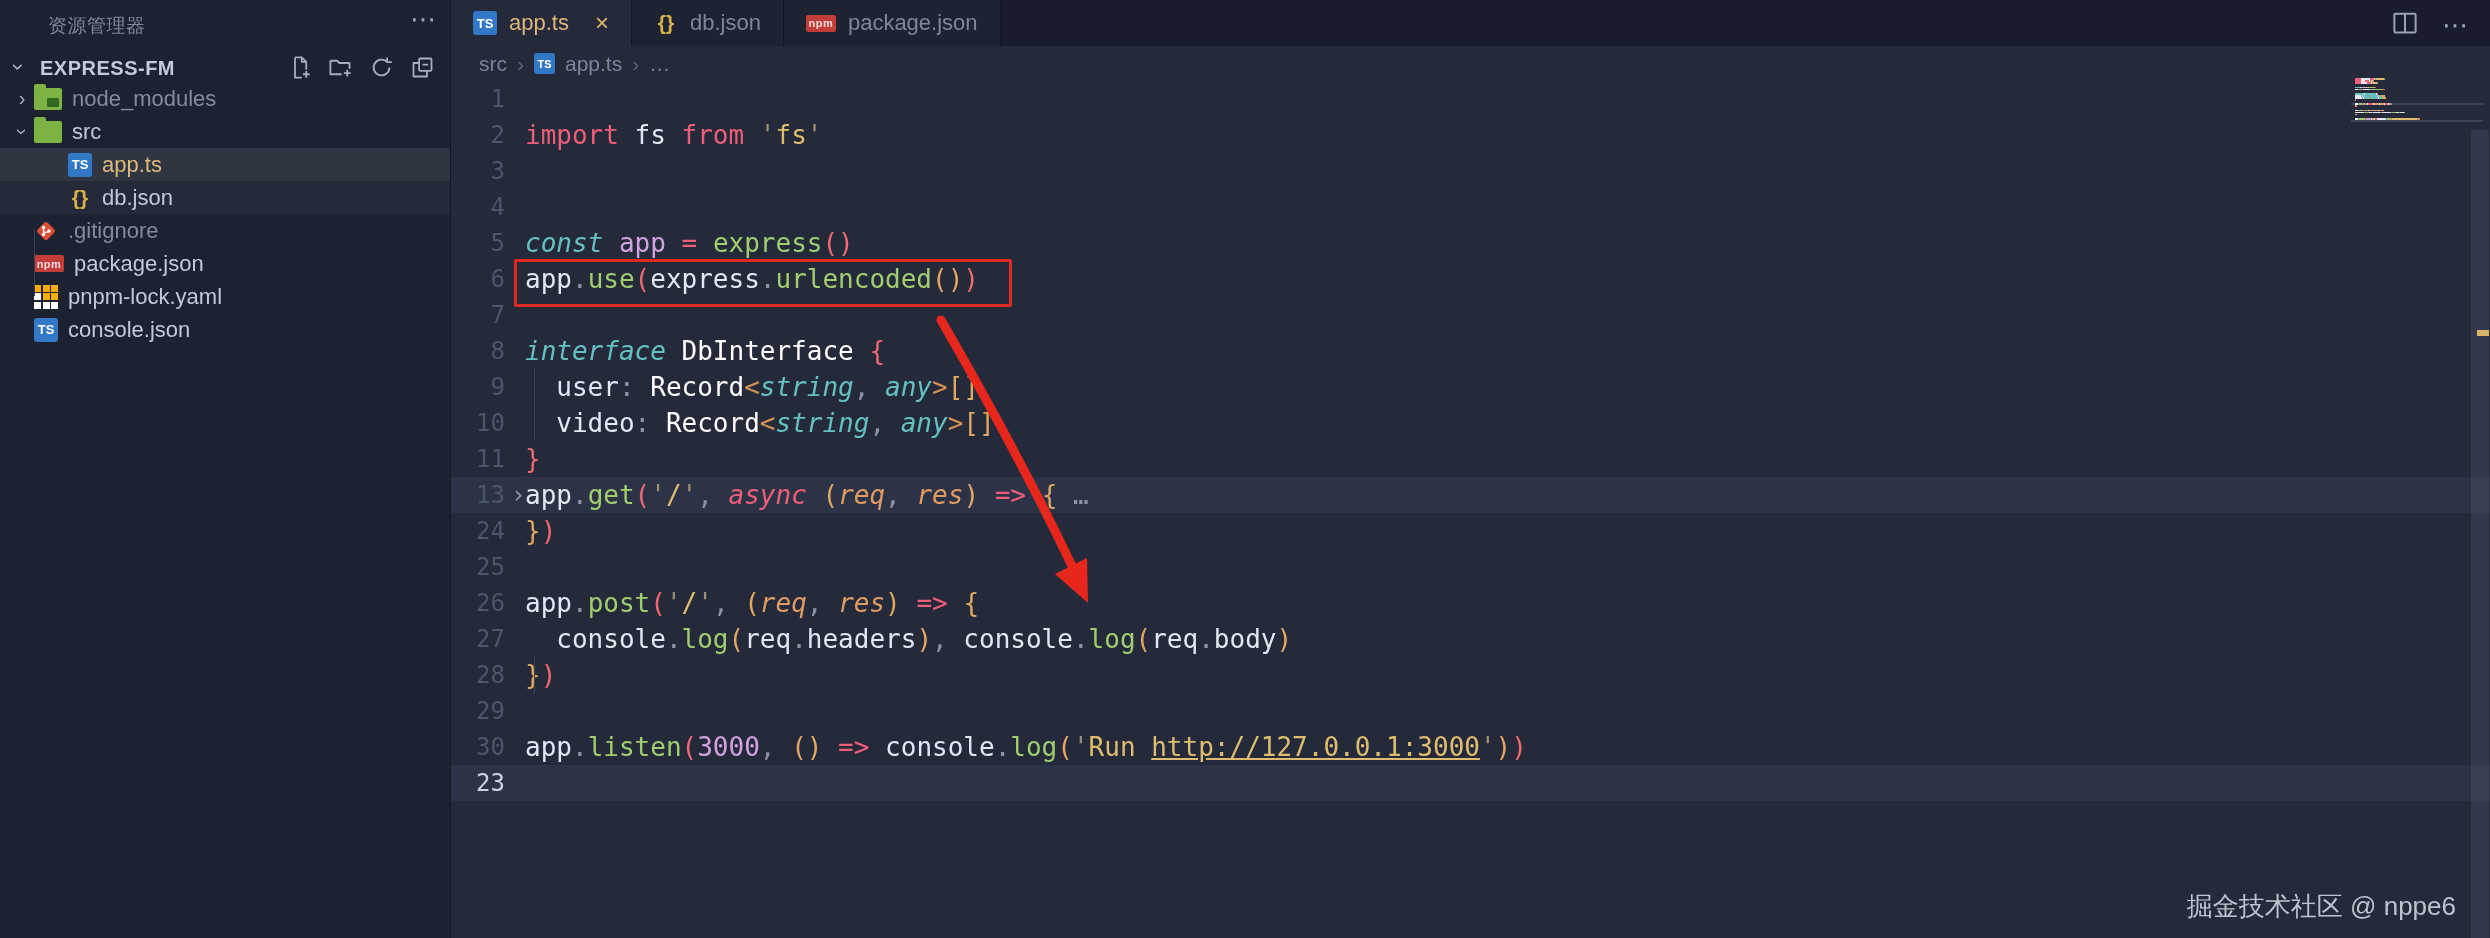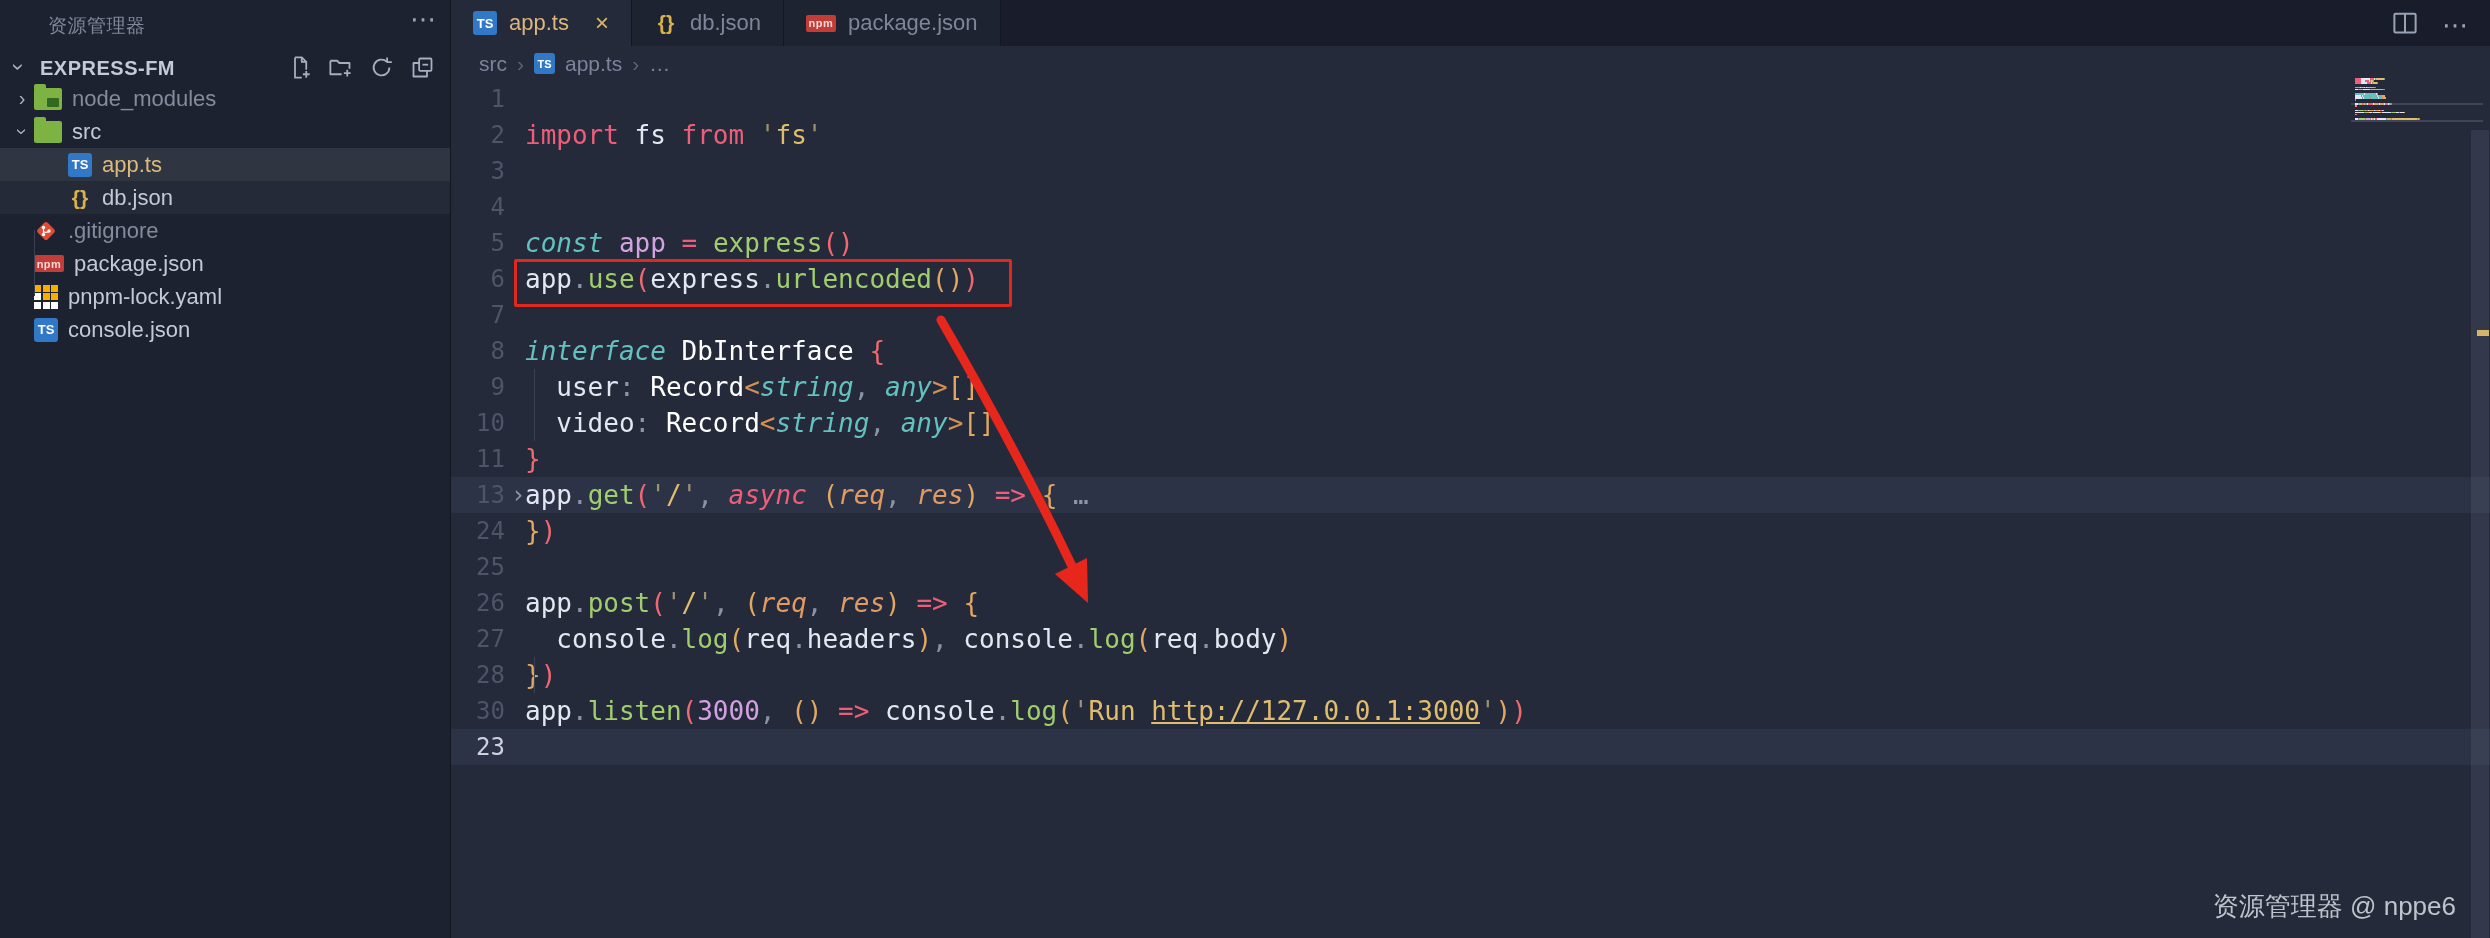--- a/index.html
+++ b/index.html
@@ -226,20 +226,21 @@
       <div class="crow"><span class="ln">8</span><span class="ct"><span class="tok-ti">interface</span><span class="tok-w"> </span><span class="tok-t">DbInterface</span><span class="tok-w"> </span><span class="tok-b1">{</span></span></div>
       <div class="crow"><span class="ln">9</span><span class="ct"><span class="tok-w">  user</span><span class="tok-d">:</span><span class="tok-w"> </span><span class="tok-t">Record</span><span class="tok-o">&lt;</span><span class="tok-ti">string</span><span class="tok-d">,</span><span class="tok-w"> </span><span class="tok-ti">any</span><span class="tok-o">&gt;</span><span class="tok-b2">[]</span></span></div>
       <div class="crow"><span class="ln">10</span><span class="ct"><span class="tok-w">  video</span><span class="tok-d">:</span><span class="tok-w"> </span><span class="tok-t">Record</span><span class="tok-o">&lt;</span><span class="tok-ti">string</span><span class="tok-d">,</span><span class="tok-w"> </span><span class="tok-ti">any</span><span class="tok-o">&gt;</span><span class="tok-b2">[]</span></span></div>
       <div class="crow"><span class="ln">11</span><span class="ct"><span class="tok-b1">}</span></span></div>
       <div class="crow hl"><span class="ln">13</span><span class="fold">›</span><span class="ct"><span class="tok-w">app</span><span class="tok-d">.</span><span class="tok-f">get</span><span class="tok-b1">(</span><span class="tok-q">'</span><span class="tok-s">/</span><span class="tok-q">'</span><span class="tok-d">,</span><span class="tok-w"> </span><span class="tok-ki">async</span><span class="tok-w"> </span><span class="tok-b2">(</span><span class="tok-p">req</span><span class="tok-d">,</span><span class="tok-w"> </span><span class="tok-p">res</span><span class="tok-b2">)</span><span class="tok-w"> </span><span class="tok-k">=&gt;</span><span class="tok-w"> </span><span class="tok-b2">{</span><span class="tok-d"> …</span></span></div>
       <div class="crow"><span class="ln">24</span><span class="ct"><span class="tok-b2">}</span><span class="tok-b1">)</span></span></div>
       <div class="crow"><span class="ln">25</span><span class="ct"></span></div>
       <div class="crow"><span class="ln">26</span><span class="ct"><span class="tok-w">app</span><span class="tok-d">.</span><span class="tok-f">post</span><span class="tok-b1">(</span><span class="tok-q">'</span><span class="tok-s">/</span><span class="tok-q">'</span><span class="tok-d">,</span><span class="tok-w"> </span><span class="tok-b2">(</span><span class="tok-p">req</span><span class="tok-d">,</span><span class="tok-w"> </span><span class="tok-p">res</span><span class="tok-b2">)</span><span class="tok-w"> </span><span class="tok-k">=&gt;</span><span class="tok-w"> </span><span class="tok-b2">{</span></span></div>
       <div class="crow"><span class="ln">27</span><span class="ct"><span class="tok-w">  console</span><span class="tok-d">.</span><span class="tok-f">log</span><span class="tok-b2">(</span><span class="tok-w">req</span><span class="tok-d">.</span><span class="tok-w">headers</span><span class="tok-b2">)</span><span class="tok-d">,</span><span class="tok-w"> </span><span class="tok-w">console</span><span class="tok-d">.</span><span class="tok-f">log</span><span class="tok-b2">(</span><span class="tok-w">req</span><span class="tok-d">.</span><span class="tok-w">body</span><span class="tok-b2">)</span></span></div>
       <div class="crow"><span class="ln">28</span><span class="ct"><span class="tok-b2">}</span><span class="tok-b1">)</span></span></div>
+      <div class="crow"><span class="ln">29</span><span class="ct"></span></div>
       <div class="crow"><span class="ln">30</span><span class="ct"><span class="tok-w">app</span><span class="tok-d">.</span><span class="tok-f">listen</span><span class="tok-b1">(</span><span class="tok-n">3000</span><span class="tok-d">,</span><span class="tok-w"> </span><span class="tok-b2">(</span><span class="tok-b2">)</span><span class="tok-w"> </span><span class="tok-k">=&gt;</span><span class="tok-w"> </span><span class="tok-w">console</span><span class="tok-d">.</span><span class="tok-f">log</span><span class="tok-b2">(</span><span class="tok-q">'</span><span class="tok-s">Run </span><span class="tok-su">http://127.0.0.1:3000</span><span class="tok-q">'</span><span class="tok-b2">)</span><span class="tok-b1">)</span></span></div>
       <div class="crow hl cur"><span class="ln">23</span><span class="ct"></span></div>
     </div>
   <div class="indent-guide" style="top:369px;height:72px;"></div>
   <div class="indent-guide" style="top:657px;height:36px;"></div>
 
   <div id="minimap">
       <div class="mrow">
         <b style="width: 6.12px; background: rgb(239, 94, 120);"></b>
         <b style="width: 9.18px; background: rgb(227, 231, 241);"></b>
@@ -435,14 +436,14 @@
     </div>
   <div id="scrollbar"></div>
   <div id="ruler-tick"></div>
 
   <div id="redbox"></div>
   <svg id="arrow-svg" width="2490" height="938">
     <path d="M941 320 C 992 408 1030 478 1072 566" stroke="#e8271c" stroke-width="9" fill="none" stroke-linecap="round"></path>
     <polygon points="1088,603 1087,558 1055,574" fill="#e8271c"></polygon>
   </svg>
 
-  <div id="watermark">资源管理器 @ nppe6</div>
+  <div id="watermark">掘金技术社区 @ nppe6</div>
 </div>
 
 </body></html>

